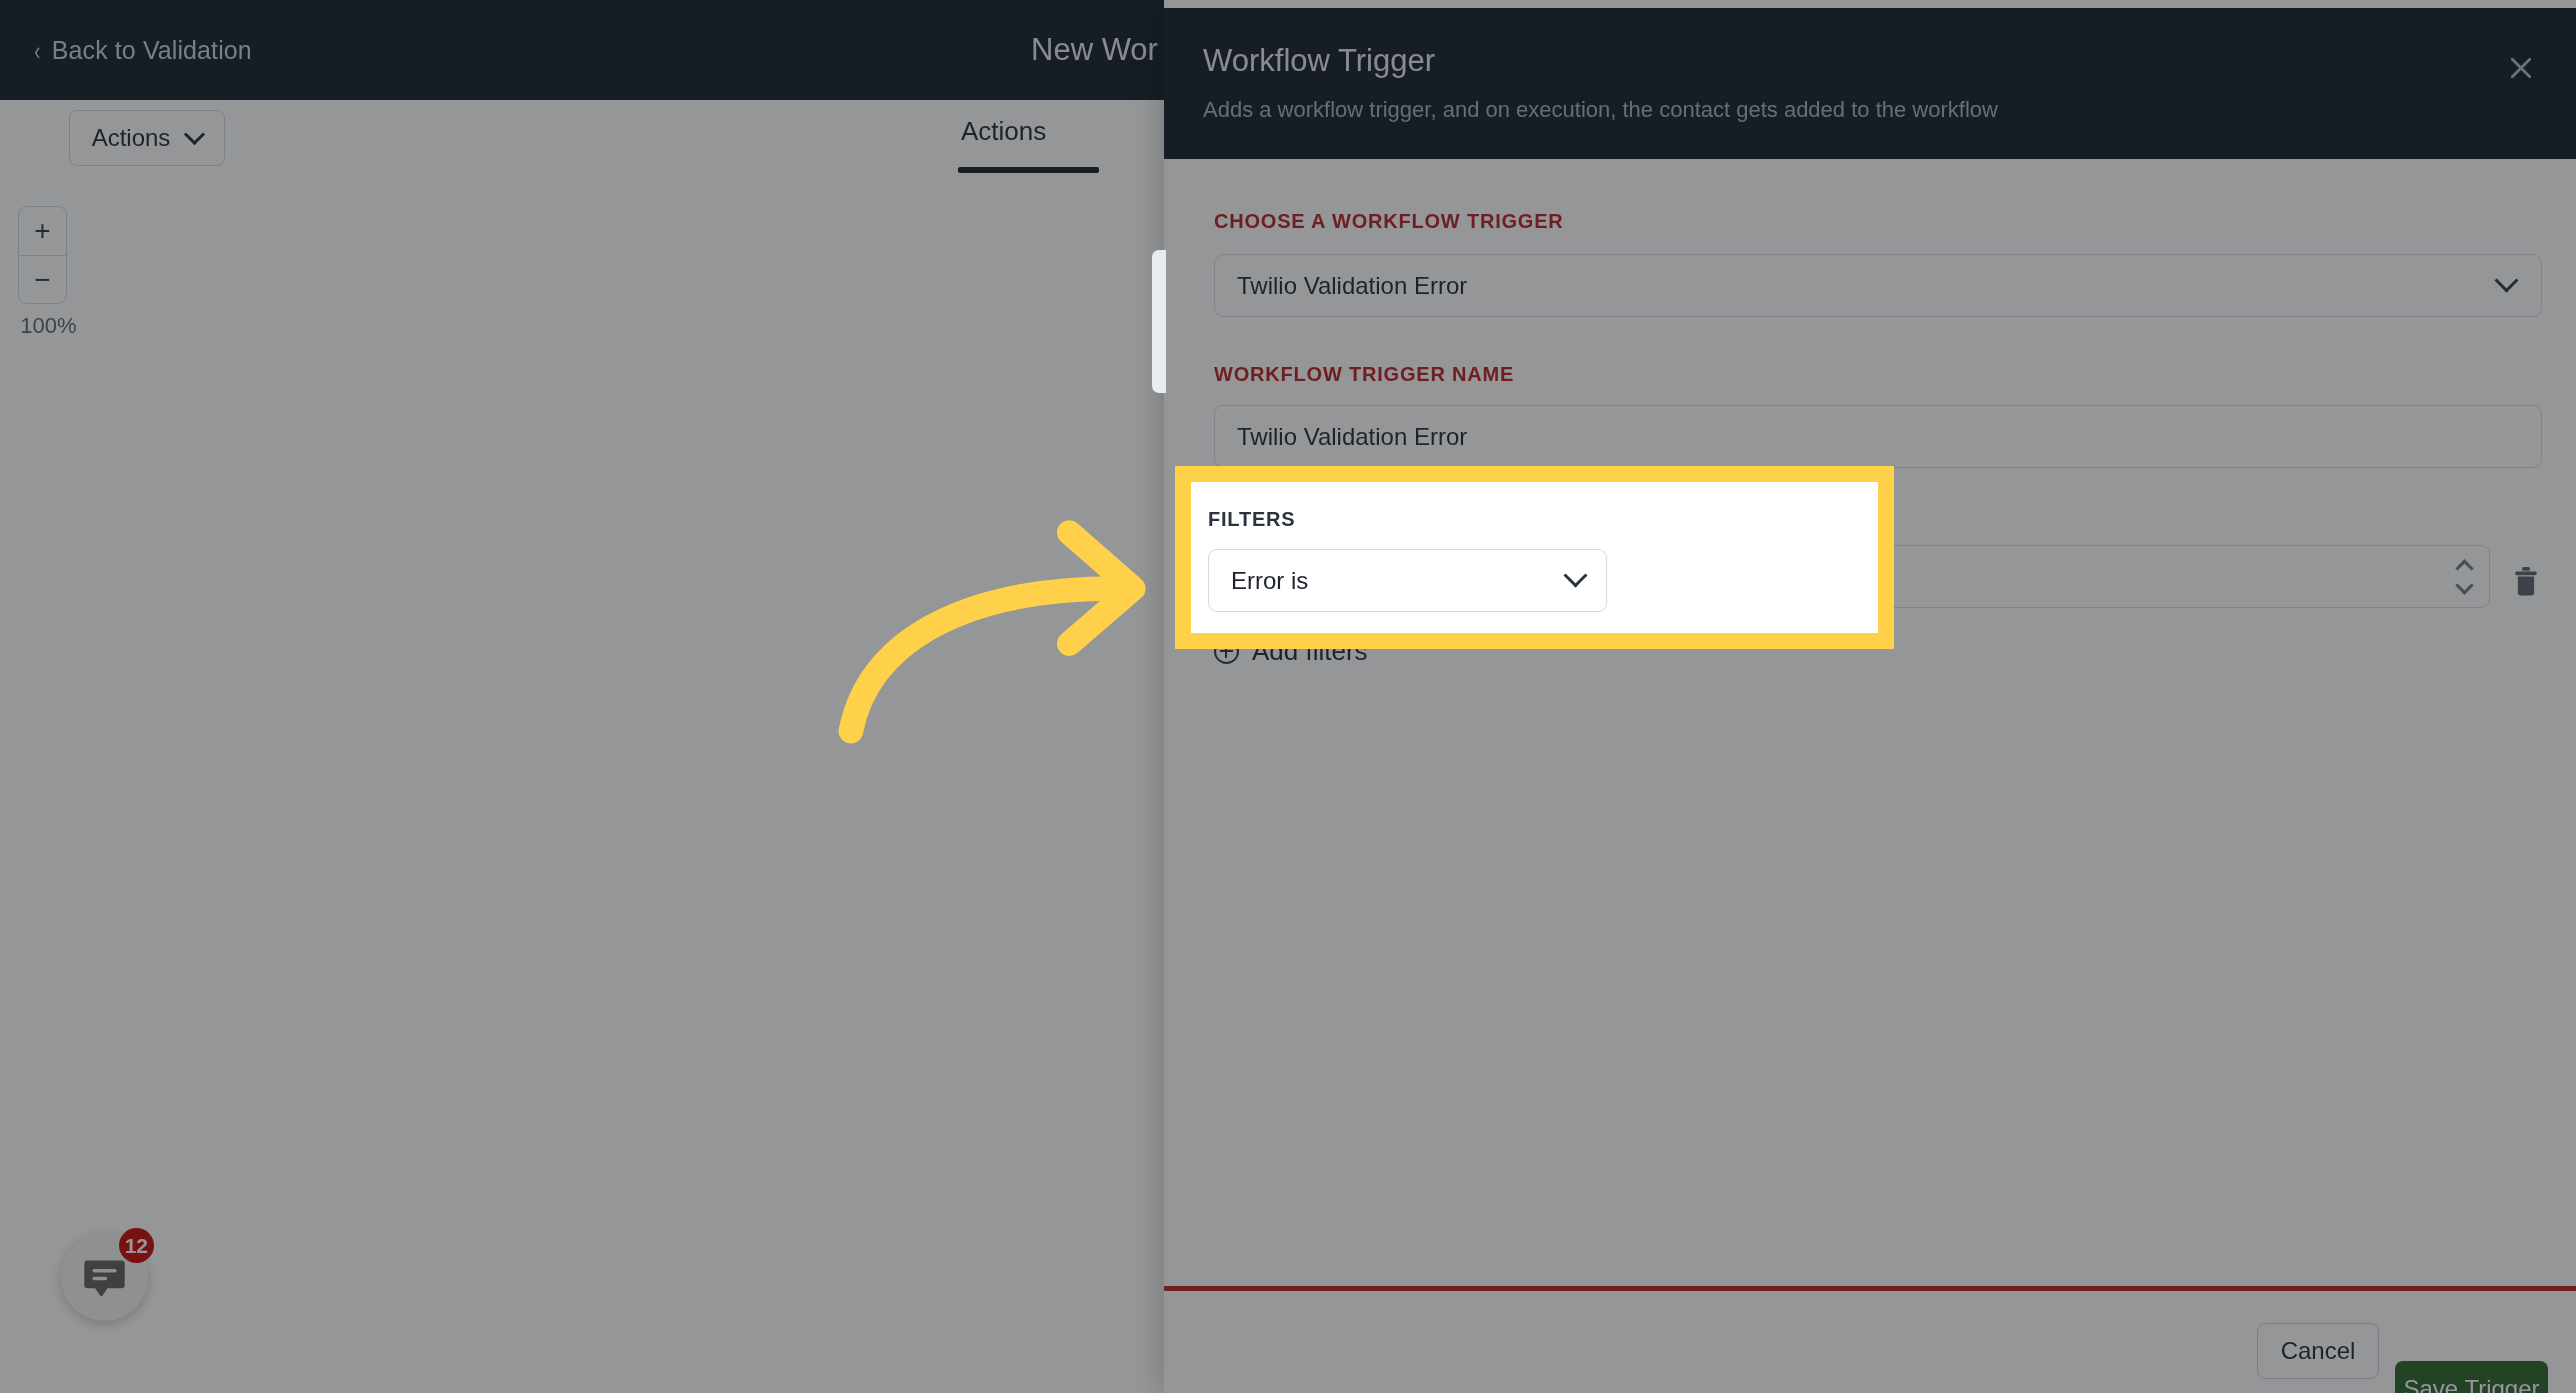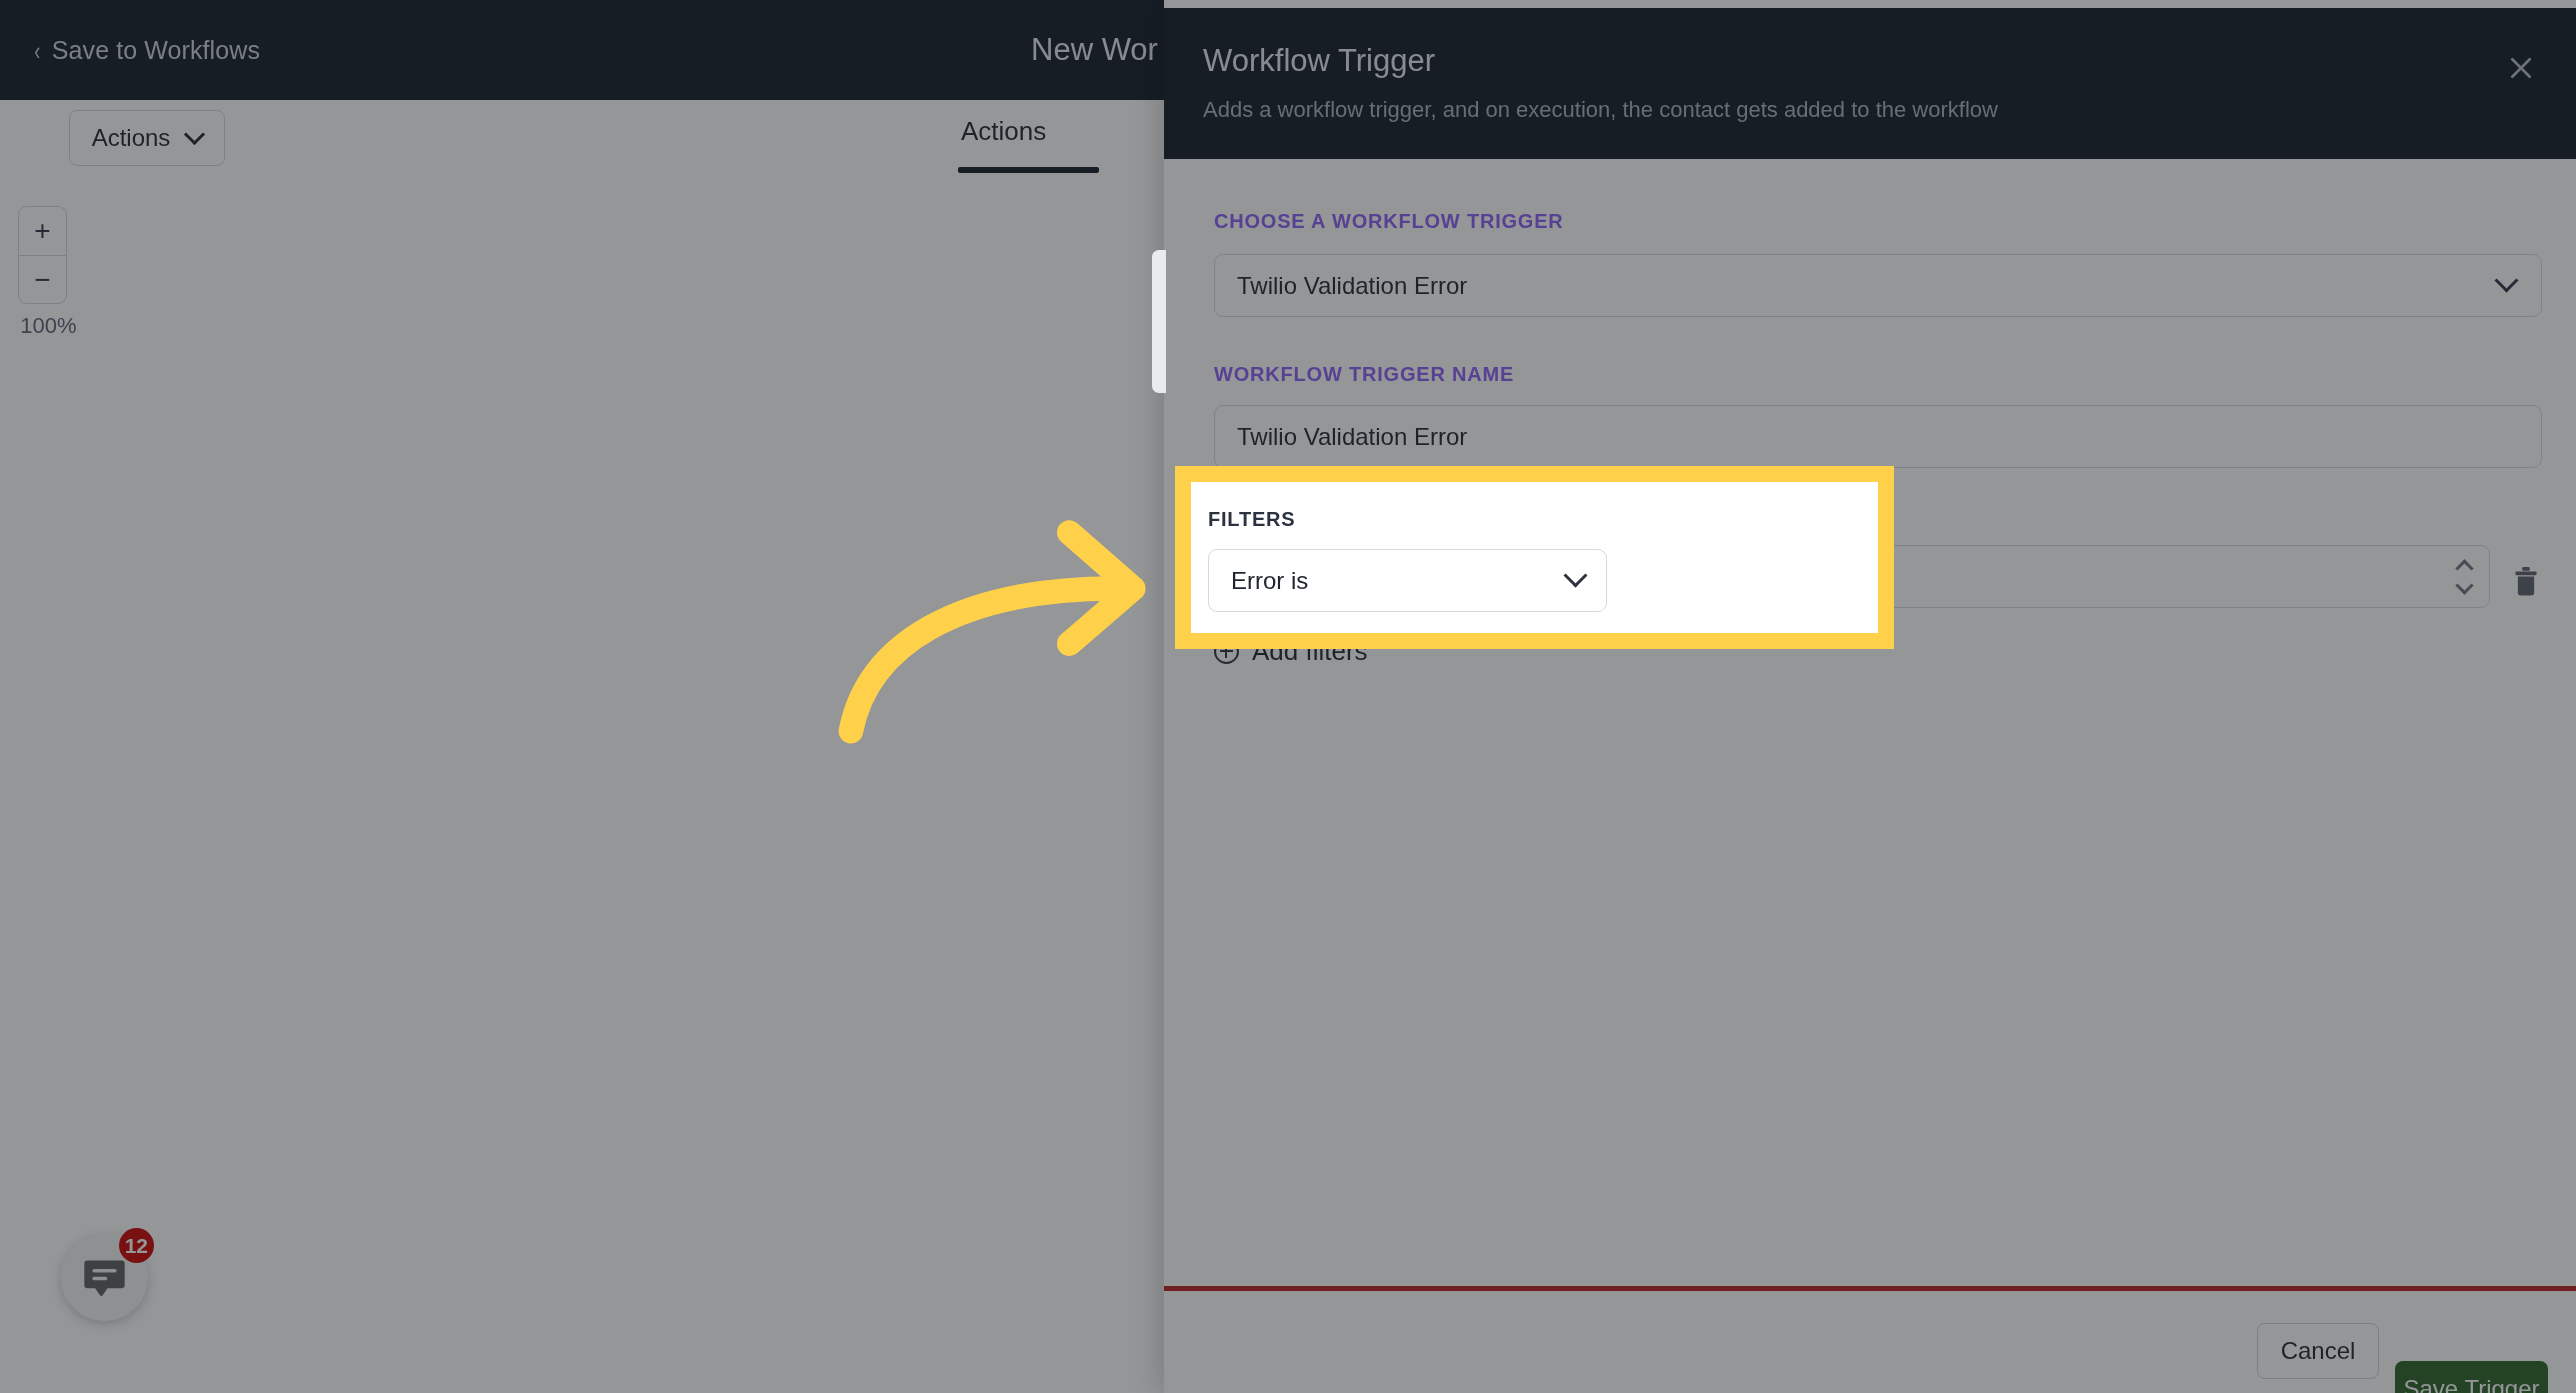--- a/index.html
+++ b/index.html
@@ -225,21 +225,21 @@
     left: 0; top: 151px;
     width: 1412px; height: 1135px;
     background: #fff;
     z-index: 21;
   }
   .field-label {
     position: absolute;
     font-size: 20px;
     font-weight: bold;
     letter-spacing: 0.8px;
-    color: #8b5cf6;
+    color: #b91c1c;
     text-transform: uppercase;
   }
   .ctrl {
     position: absolute;
     height: 63px;
     border: 1px solid #d6dae0;
     border-radius: 9px;
     background: #fff;
     display: flex;
     align-items: center;
@@ -422,21 +422,21 @@
   }
 </style>
 </head>
 <body>
 
 <div id="app-root">
 
   <div id="topbar">
     <div id="back-link">
       <span id="back-chev">‹</span>
-      <span>Save to Workflows</span>
+      <span>Back to Validation</span>
     </div>
     <div id="wf-title">New Wor</div>
   </div>
 
   <div id="toolbar">
     <div id="actions-dd">
       <span>Actions</span>
       <span class="chev"></span>
     </div>
     <div id="tab-actions">Actions</div>

